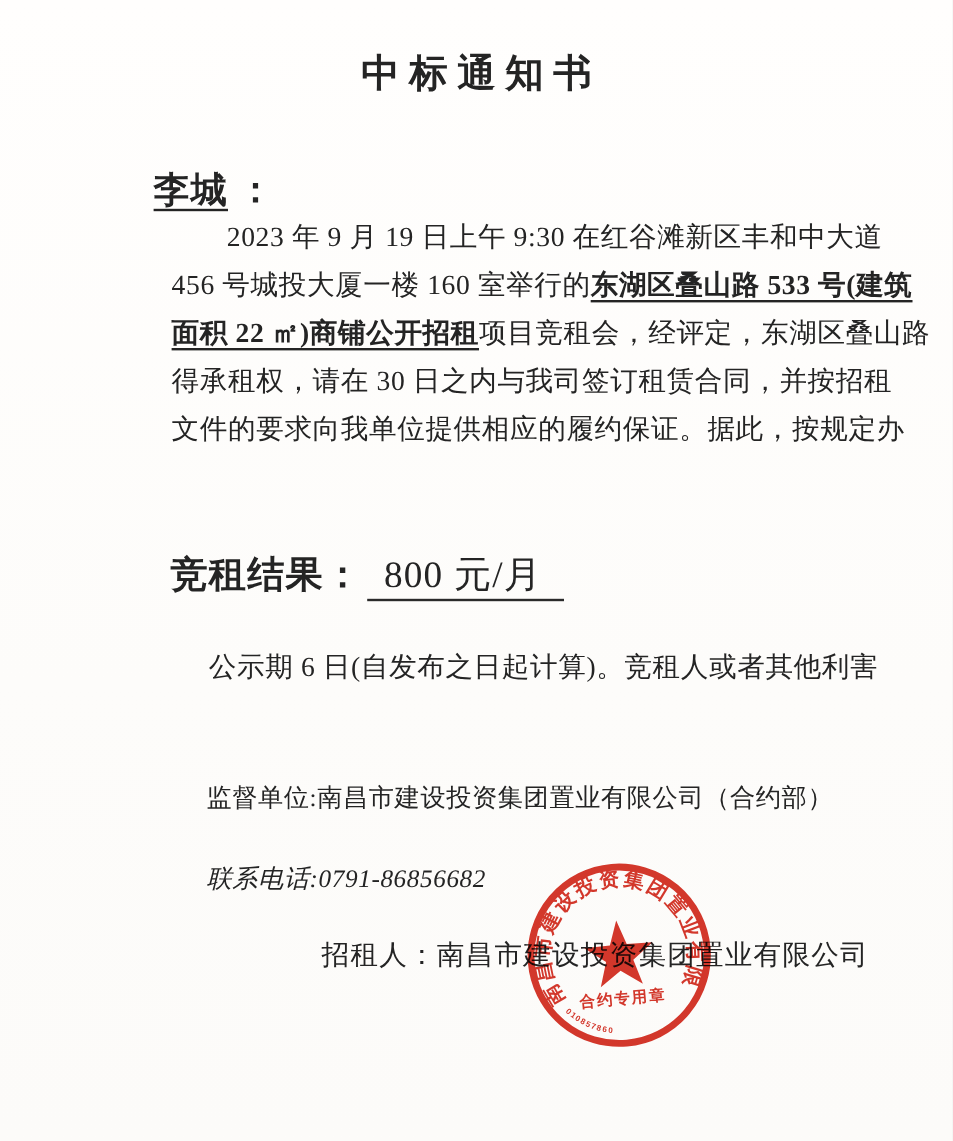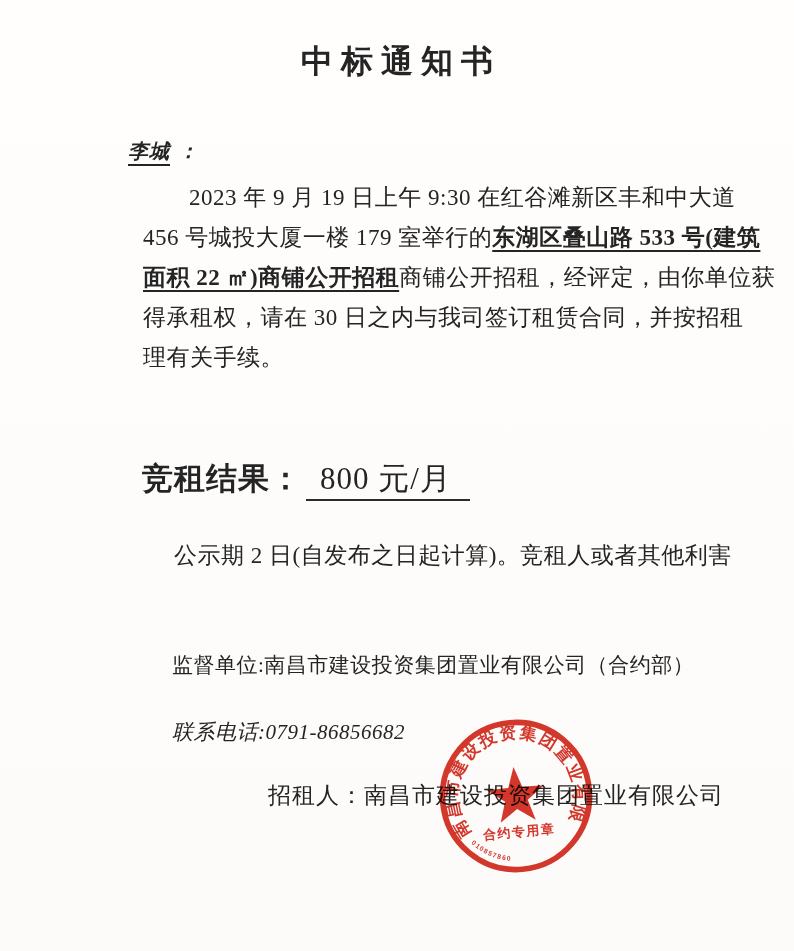--- a/index.html
+++ b/index.html
@@ -19,24 +19,23 @@
     text-align: center;
     font-size: 32px;
     font-weight: 600;
     letter-spacing: 8px;
     padding-left: 8px;
     box-sizing: border-box;
   }
   .addressee {
     position: absolute;
     top: 138px; left: 128px;
-    font-size: 20px;
+    font-size: 30px;
     font-weight: 700;
     letter-spacing: 1px;
-    font-style: italic;
   }
   .addressee .name {
     text-decoration: underline;
     text-decoration-thickness: 2px;
     text-underline-offset: 6px;
     padding-right: 8px;
   }
   .body-block  { position: absolute; left: 143px; top: 178px; width: 600px; font-size: 23px; }
   .notice-block{ position: absolute; left: 128px; top: 536px; width: 600px; font-size: 23px; }
   .doc-line { height: 40px; line-height: 40px; white-space: nowrap; letter-spacing: 0.5px; }
@@ -89,32 +88,32 @@
 <div class="page">
 
   <div class="doc-title">中标通知书</div>
 
   <div class="addressee">
     <span class="name">李城</span><span>：</span>
   </div>
 
   <div class="body-block">
       <div class="doc-line indent"><span>2023 年 9 月 19 日上午 9:30 在红谷滩新区丰和中大道</span></div>
-      <div class="doc-line"><span>456 号城投大厦一楼 179 室举行的</span><span class="bold-underline">东湖区叠山路 533 号(建筑</span></div>
-      <div class="doc-line"><span class="bold-underline">面积 22 ㎡)商铺公开招租</span><span>商铺公开招租，经评定，由你单位获</span></div>
+      <div class="doc-line"><span>456 号城投大厦一楼 160 室举行的</span><span class="bold-underline">东湖区叠山路 533 号(建筑</span></div>
+      <div class="doc-line"><span class="bold-underline">面积 22 ㎡)商铺公开招租</span><span>项目竞租会，经评定，东湖区叠山路</span></div>
       <div class="doc-line"><span>得承租权，请在 30 日之内与我司签订租赁合同，并按招租</span></div>
-      <div class="doc-line"><span>理有关手续。</span></div>
+      <div class="doc-line"><span>文件的要求向我单位提供相应的履约保证。据此，按规定办</span></div>
     </div>
 
   <div class="result-line">
     <span class="result-label">竞租结果：</span><span class="result-value">800 元/月</span>
   </div>
 
   <div class="notice-block">
-      <div class="doc-line indent"><span>公示期 2 日(自发布之日起计算)。竞租人或者其他利害</span></div>
+      <div class="doc-line indent"><span>公示期 6 日(自发布之日起计算)。竞租人或者其他利害</span></div>
     </div>
 
   <div class="info-line supervisor">监督单位:南昌市建设投资集团置业有限公司（合约部）</div>
   <div class="info-line phone">联系电话:0791-86856682</div>
 
   <div class="signature">招租人：南昌市建设投资集团置业有限公司</div>
 
   <svg class="seal" viewBox="0 0 170 170" xmlns="http://www.w3.org/2000/svg">
     <defs>
       <path id="arcTop" d="M 39.1 117.1 A 56 56 0 1 1 130.9 117.1" fill="none"></path>

